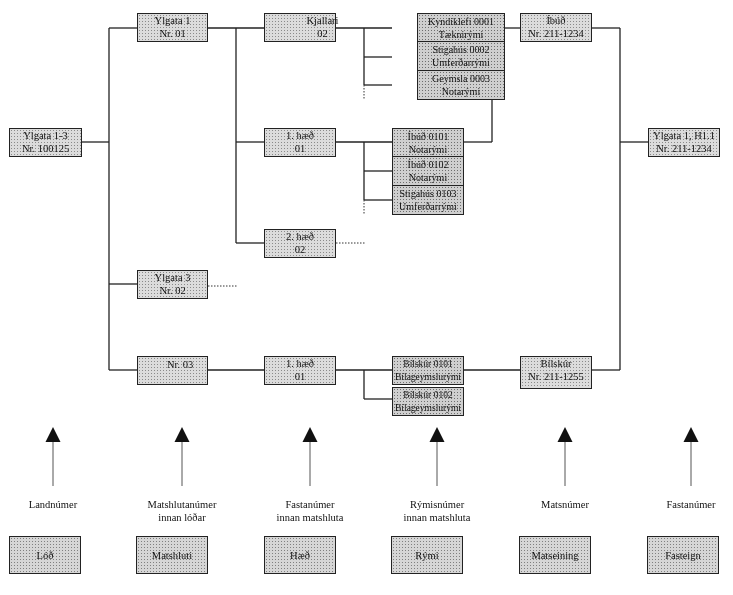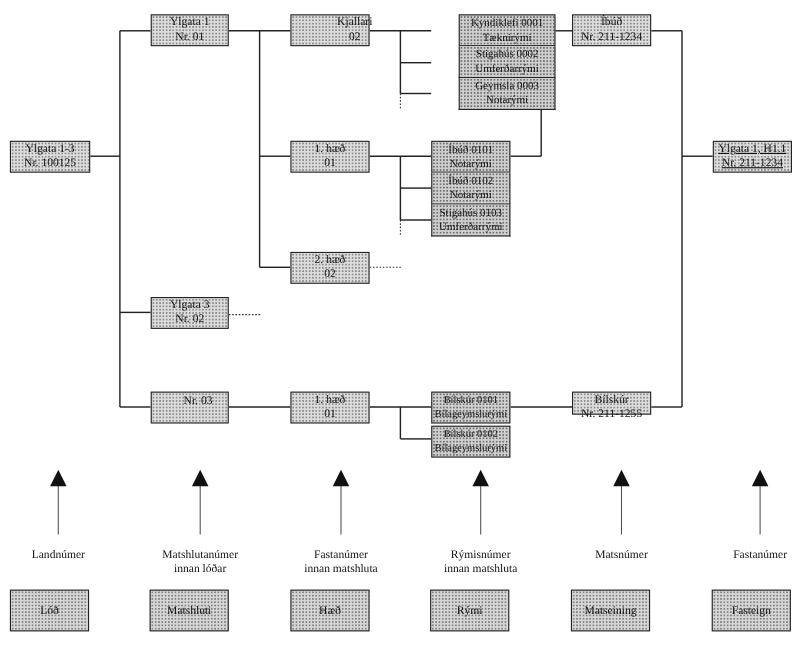--- a/index.html
+++ b/index.html
@@ -180,26 +180,26 @@
   <div class="cell" style="font-size:9.5px;border-top-width:1.5px;margin-top:2px;">
     <span>Bílskúr 0102</span>
     <span>Bílageymslurými</span>
   </div>
 </div>
 
 <div class="box" style="left:520px;top:13px;width:72px;height:29px;">
   <span>Íbúð</span>
   <span>Nr. 211-1234</span>
 </div>
-<div class="box" style="left:520px;top:356px;width:72px;height:21px;">
+<div class="box" style="left:520px;top:356px;width:72px;height:33px;">
   <span>Bílskúr</span>
   <span>Nr. 211-1255</span>
 </div>
 
-<div class="box" style="left:648px;top:128px;width:72px;height:29px;text-decoration:underline;">
+<div class="box" style="left:648px;top:128px;width:72px;height:29px;">
   <span>Ylgata 1, H1.1</span>
   <span>Nr. 211-1234</span>
 </div>
 
 <div class="caption" style="left:-7px;top:498px;">
   <span>Landnúmer</span><br>
   <span></span>
 </div>
 <div class="caption" style="left:122px;top:498px;">
   <span>Matshlutanúmer</span><br>

